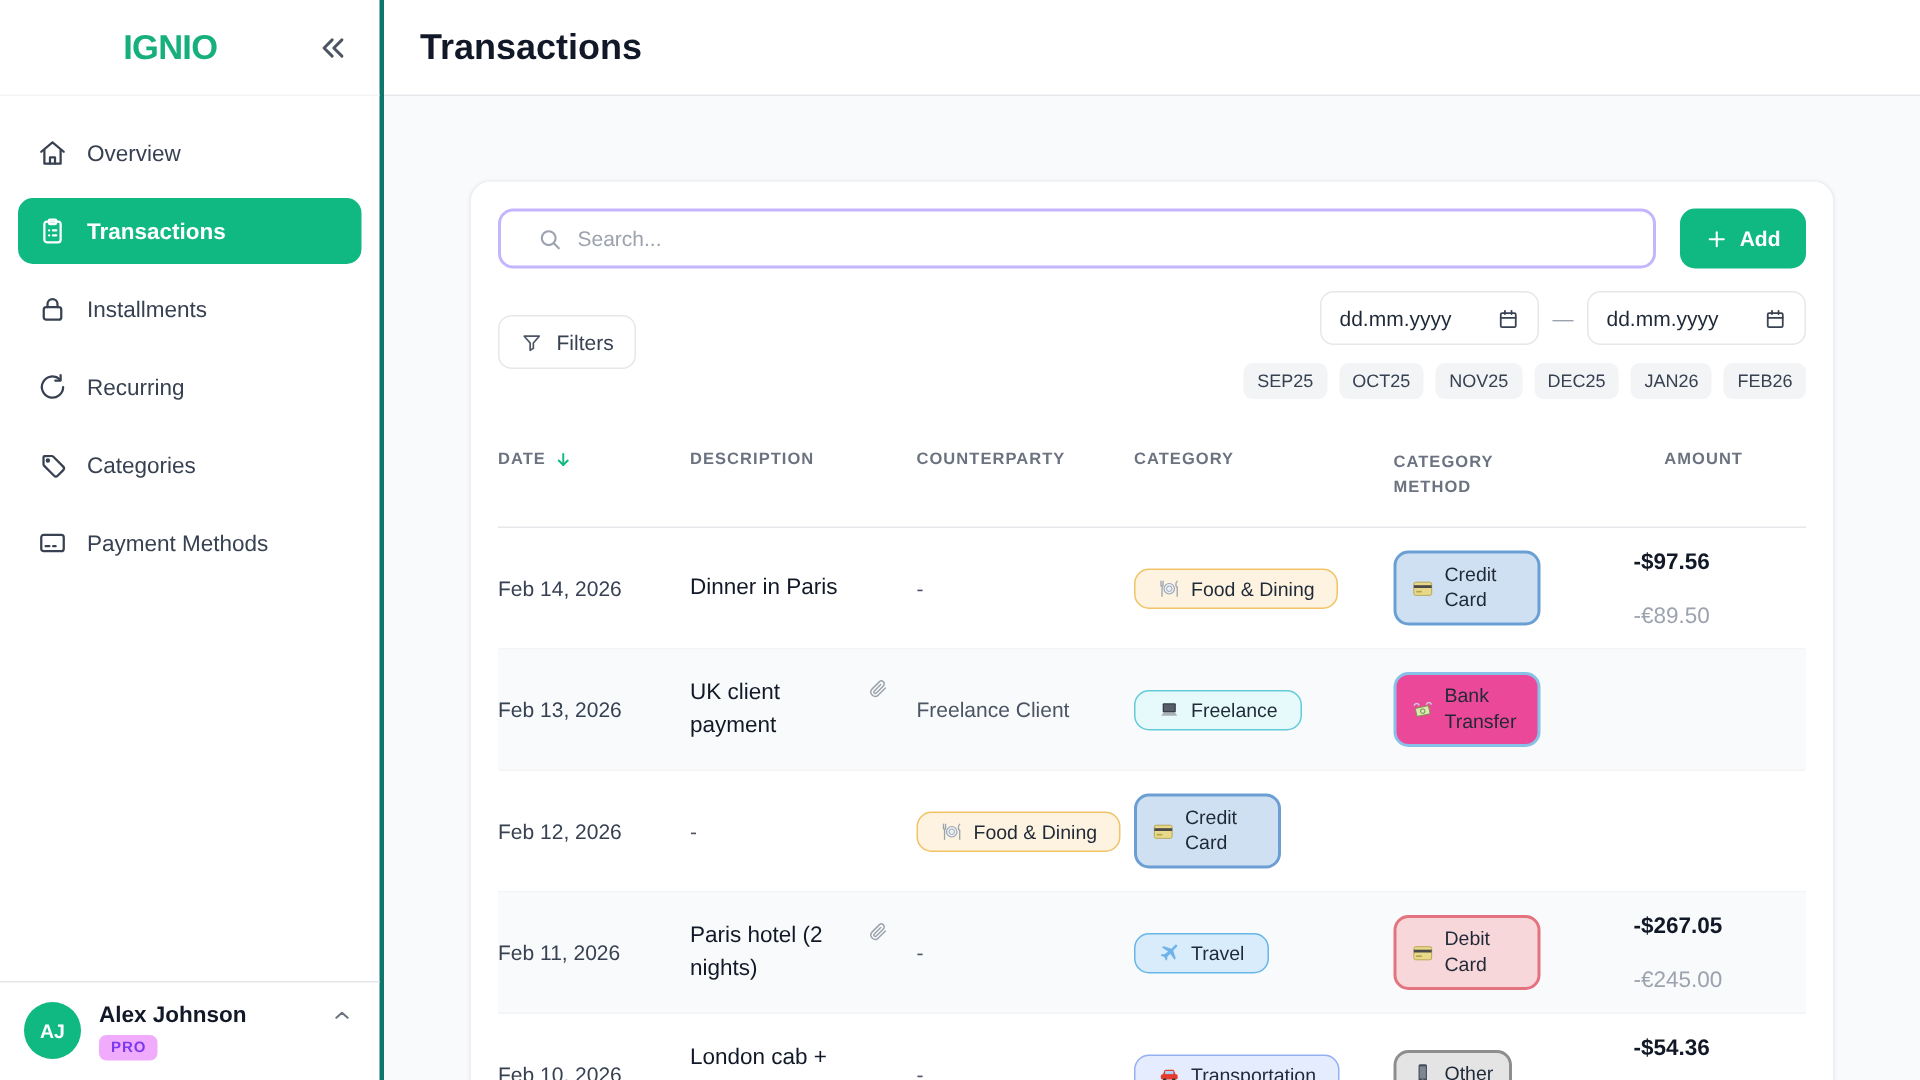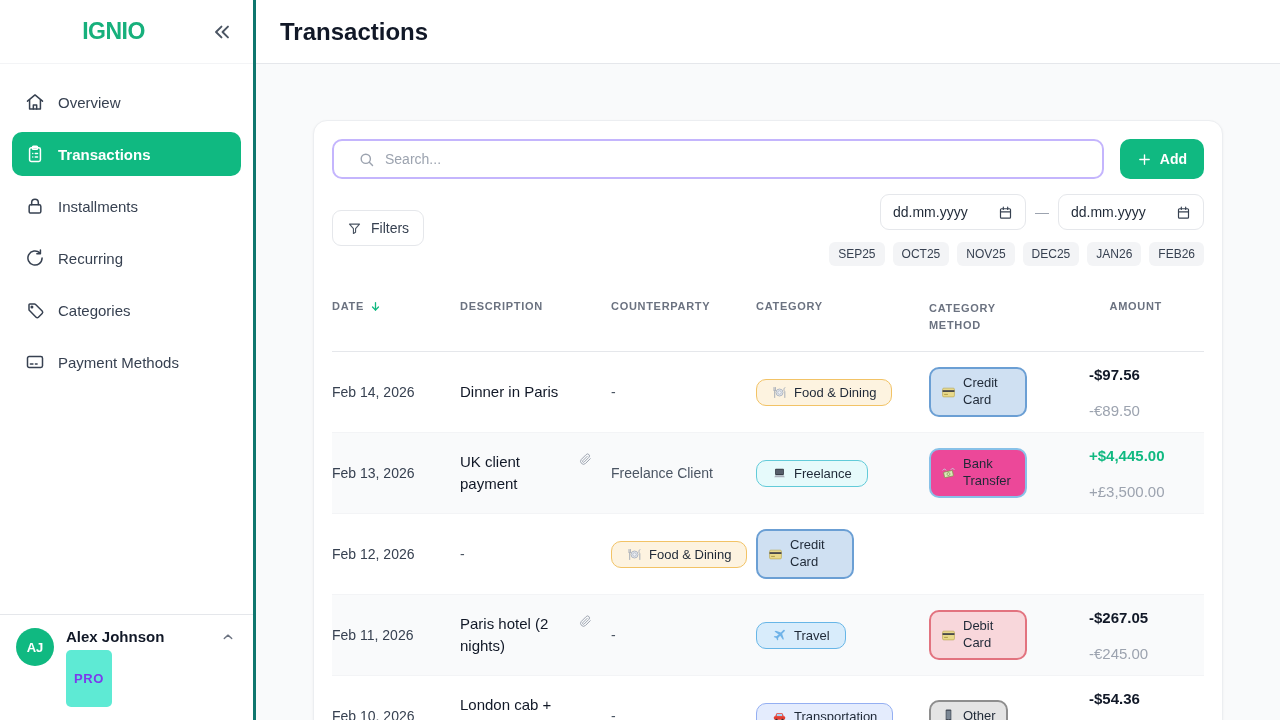--- a/index.html
+++ b/index.html
@@ -16,21 +16,21 @@
   .sidebar-nav { padding:16px 12px; display:flex; flex-direction:column; gap:8px; }
   .nav-item { display:flex; align-items:center; gap:13px; padding:12px 13px; border-radius:10px; color:#374151; font-size:15px; font-weight:500; cursor:pointer; }
   .nav-item.active { background:#10b981; color:#fff; font-weight:600; }
   .icon { display:inline-flex; align-items:center; justify-content:center; }
   .nav-item .icon { width:20px; height:20px; }
   .icon svg { width:100%; height:100%; }
 
   .sidebar-user { margin-top:auto; border-top:1px solid #e5e7eb; padding:13px 16px; display:flex; align-items:flex-start; gap:12px; cursor:pointer; }
   .avatar { width:38px; height:38px; border-radius:50%; background:#10b981; color:#fff; font-weight:700; font-size:13px; display:flex; align-items:center; justify-content:center; flex-shrink:0; }
   .user-name { font-size:15px; font-weight:600; color:#111827; }
-  .pro-badge { display:inline-block; background:#5eead4; color:#7c3aed; font-size:13px; font-weight:700; letter-spacing:0.6px; padding:21px 8px; border-radius:5px; margin-top:5px; }
+  .pro-badge { display:inline-block; background:#f0abfc; color:#7c3aed; font-size:10px; font-weight:700; letter-spacing:0.6px; padding:3px 8px; border-radius:5px; margin-top:5px; }
   .user-chevron { margin-left:auto; color:#6b7280; width:18px; height:18px; }
 
   
   .main { flex:1; display:flex; flex-direction:column; min-width:0; }
   .main-header { height:64px; background:#fff; border-bottom:1px solid #e5e7eb; display:flex; align-items:center; padding:0 24px; flex-shrink:0; }
   .page-title { font-size:24px; font-weight:700; color:#111827; }
   .content { flex:1; padding:56px 57px 0; overflow:hidden; }
   .card { background:#fff; border:1px solid #eceef1; border-radius:14px; box-shadow:0 1px 3px rgba(16,24,40,.05); padding:18px; }
 
   
@@ -321,24 +321,20 @@
                       <svg viewBox="0 0 24 24">
                         <path d="M3 6.5c1.4-2.2 4-2.2 5 0M16 5.5c1.4-2.2 4-2.2 5 0" stroke="#c6cdd5" stroke-width="1.6" fill="none" stroke-linecap="round"></path>
                         <g transform="rotate(-12 12 13)">
                           <rect x="4.8" y="8.5" width="14.4" height="8.8" rx="1" fill="#dbe8b9" stroke="#7e9547" stroke-width="1.1"></rect>
                           <circle cx="12" cy="12.9" r="2.3" fill="none" stroke="#7e9547" stroke-width="1.1"></circle>
                         </g>
                       </svg>
                     </span>
                     <span class="chip-label">Bank Transfer</span>
                   </span></div>
-                <div class="cell-amount">
-                  <div class="amount-main pos">+$4,445.00</div>
-                  <div class="amount-sub">+£3,500.00</div>
-                </div>
               </div>
               <div class="trow tbody-row">
                 <div class="cell-date">Feb 12, 2026</div>
                 <div class="cell-cp">-</div>
                 <div><span class="chip cat-chip" style="background:#fdf3e0;border-color:#f2c366">
                     <span class="icon ">
                       <svg viewBox="0 0 24 24">
                         <circle cx="12" cy="12" r="5.6" fill="#eceff4" stroke="#9aa3b2" stroke-width="1.2"></circle>
                         <circle cx="12" cy="12" r="2.9" fill="none" stroke="#9aa3b2" stroke-width="1"></circle>
                         <path d="M3.2 4v5M5.4 4v5M4.3 9v11" stroke="#9aa3b2" stroke-width="1.4" fill="none" stroke-linecap="round"></path>

